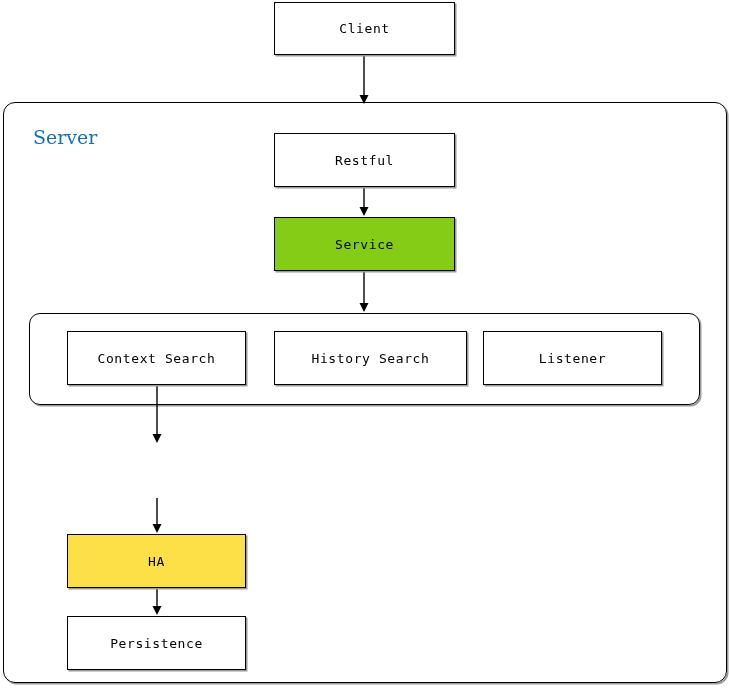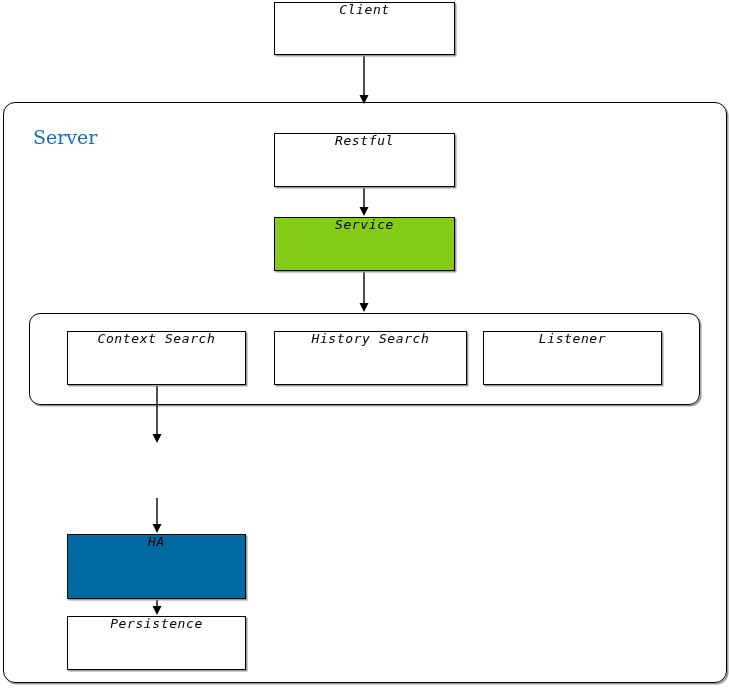--- a/index.html
+++ b/index.html
@@ -25,22 +25,22 @@
   }
 
   
   .node {
     position: absolute;
     box-sizing: border-box;
     background: #ffffff;
     border: 1px solid #000000;
     box-shadow: 1.5px 1.5px 0 0 #9a9a9a;
     display: flex;
+    align-items: center;
     justify-content: center;
-    font-style: italic;
   }
   .node .node-label {
     font-family: "DejaVu Sans Mono", "Liberation Mono", monospace;
     font-size: 13px;
     color: #000000;
     letter-spacing: 0.6px;
     line-height: 1;
     white-space: nowrap;
     user-select: none;
   }
@@ -151,21 +151,21 @@
 
   <div class="node" id="node-history_search" style="left: 274px; top: 331px; width: 193px; height: 54px; border-color: rgb(0, 0, 0); background: rgb(255, 255, 255); box-shadow: rgb(154, 154, 154) 1.5px 1.5px 0px 0px;">
     <span class="node-label">History Search</span>
   </div>
 
   <div class="node" id="node-listener" style="left: 483px; top: 331px; width: 179px; height: 54px; border-color: rgb(0, 0, 0); background: rgb(255, 255, 255); box-shadow: rgb(154, 154, 154) 1.5px 1.5px 0px 0px;">
     <span class="node-label">Listener</span>
   </div>
 
 
-  <div class="node" id="node-ha" style="left: 67px; top: 534px; width: 179px; height: 65px; border-color: rgb(0, 0, 0); background: #0369a1; box-shadow: rgb(154, 154, 154) 1.5px 1.5px 0px 0px;">
+  <div class="node" id="node-ha" style="left: 67px; top: 534px; width: 179px; height: 54px; border-color: rgb(0, 0, 0); background: #fde047; box-shadow: rgb(154, 154, 154) 1.5px 1.5px 0px 0px;">
     <span class="node-label">HA</span>
   </div>
 
   <div class="node" id="node-persistence" style="left: 67px; top: 616px; width: 179px; height: 54px; border-color: rgb(0, 0, 0); background: rgb(255, 255, 255); box-shadow: rgb(154, 154, 154) 1.5px 1.5px 0px 0px;">
     <span class="node-label">Persistence</span>
   </div>
 
 </div>
 
 </body></html>

